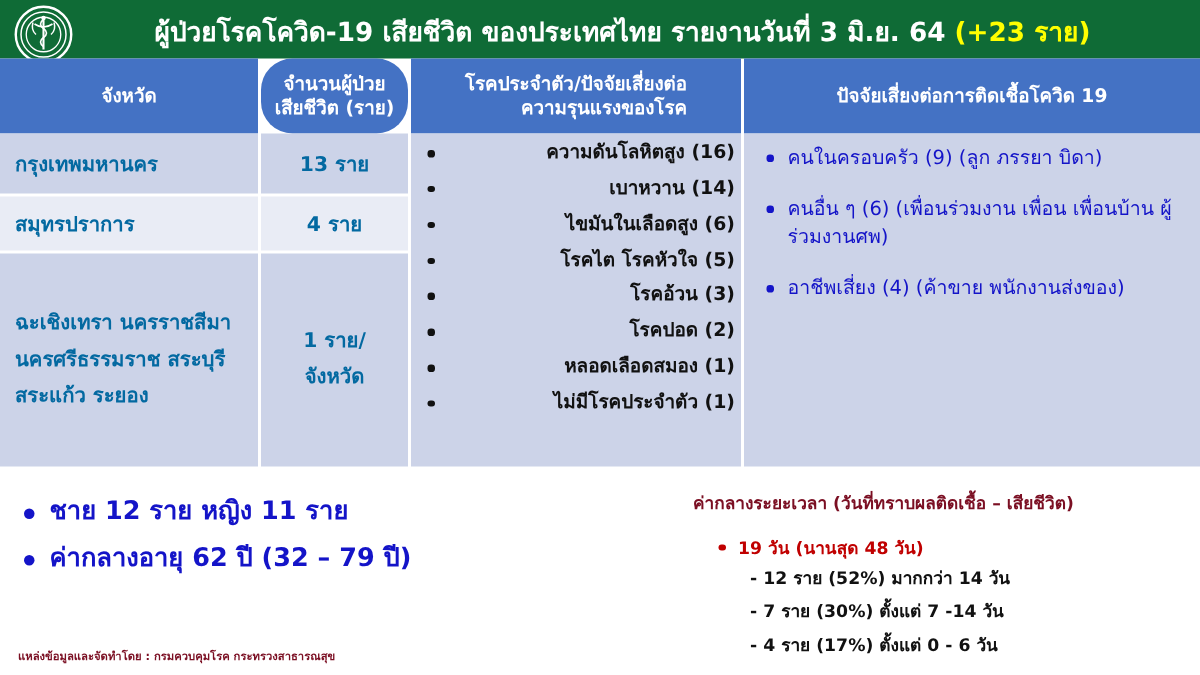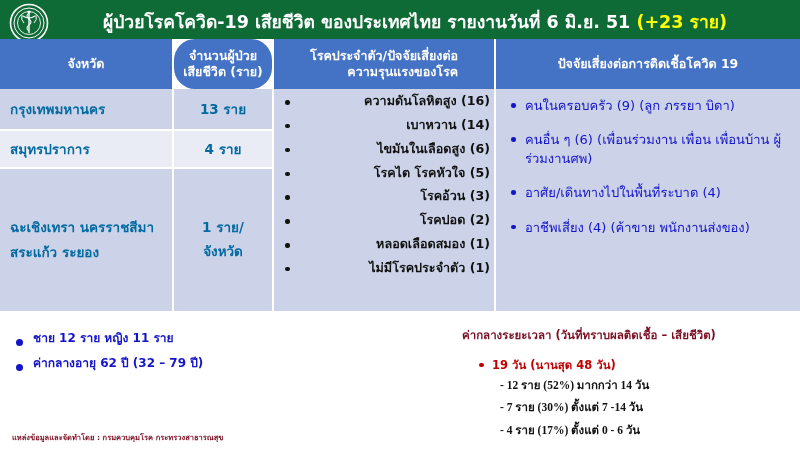--- a/index.html
+++ b/index.html
@@ -188,21 +188,21 @@
     left: 14px;
     top: 332px;
     width: 430px;
   }
   ul.summary {
     list-style: none;
     margin: 0;
     padding: 0;
   }
   ul.summary li {
-    font-size: 12px;
+    font-size: 17px;
     font-weight: bold;
     color: #1414c8;
     line-height: 1.15;
     padding: 0 0 0 19px;
     margin: 0 0 11px 0;
     position: relative;
   }
   ul.summary li::before {
     content: "";
     position: absolute;
@@ -252,21 +252,20 @@
     border-radius: 50%;
     background: #c00000;
   }
   ul.durations > li.sub {
     font-size: 11.5px;
     font-weight: bold;
     color: #111111;
     line-height: 1.2;
     padding: 0 0 0 22px;
     margin: 0 0 9px 0;
-    font-family: Liberation Serif, serif;
   }
 
   
   .footer {
     position: absolute;
     left: 12px;
     top: 431px;
     font-size: 7.5px;
     font-weight: bold;
     color: #7b0f23;
@@ -284,21 +283,21 @@
       <circle cx="20" cy="20" r="11.5" fill="none" stroke="#ffffff" stroke-width="0.9"></circle>
       <line x1="20" y1="9" x2="20" y2="30" stroke="#ffffff" stroke-width="1.4"></line>
       <path d="M20 10 q-4 3 0 6 q4 3 0 6 q-4 3 0 6" fill="none" stroke="#ffffff" stroke-width="1.1"></path>
       <path d="M14 13 q6 4 12 0" fill="none" stroke="#ffffff" stroke-width="1.1"></path>
       <path d="M13 12 q-1.5 5 2 8" fill="none" stroke="#ffffff" stroke-width="1"></path>
       <path d="M27 12 q1.5 5 -2 8" fill="none" stroke="#ffffff" stroke-width="1"></path>
       <circle cx="20" cy="9" r="1.5" fill="#ffffff"></circle>
     </svg>
   </div>
   <div class="header-title">
-    <span>ผู้ป่วยโรคโควิด-19 เสียชีวิต ของประเทศไทย รายงานวันที่ 6 มิ.ย. 51 </span><span class="accent">(+23 ราย)</span>
+    <span>ผู้ป่วยโรคโควิด-19 เสียชีวิต ของประเทศไทย รายงานวันที่ 3 มิ.ย. 64 </span><span class="accent">(+23 ราย)</span>
   </div>
 </div>
 
 <div class="table">
 
   <div class="thead">
     <div class="th col-prov">จังหวัด</div>
     <div class="th col-count">
       <div>
         <div>จำนวนผู้ป่วย</div>
@@ -315,20 +314,21 @@
   </div>
 
   <div class="tbody">
 
     <div class="col-prov">
       <div class="cell prov r1">กรุงเทพมหานคร</div>
       <div class="cell prov r2">สมุทรปราการ</div>
       <div class="cell prov r3">
         <div>
           <div>ฉะเชิงเทรา นครราชสีมา</div>
+          <div>นครศรีธรรมราช สระบุรี</div>
           <div>สระแก้ว ระยอง</div>
         </div>
       </div>
     </div>
 
     <div class="col-count">
       <div class="cell cnt r1">13 ราย</div>
       <div class="cell cnt r2">4 ราย</div>
       <div class="cell cnt r3">
         <div style="width:100%">
@@ -348,21 +348,20 @@
         <li>โรคปอด (2)</li>
         <li>หลอดเลือดสมอง (1)</li>
         <li>ไม่มีโรคประจำตัว (1)</li>
       </ul>
     </div>
 
     <div class="col-risk">
       <ul class="risks">
         <li>คนในครอบครัว (9) (ลูก ภรรยา บิดา)</li>
         <li>คนอื่น ๆ (6) (เพื่อนร่วมงาน เพื่อน เพื่อนบ้าน ผู้ร่วมงานศพ)</li>
-        <li>อาศัย/เดินทางไปในพื้นที่ระบาด (4)</li>
         <li>อาชีพเสี่ยง (4) (ค้าขาย พนักงานส่งของ)</li>
       </ul>
     </div>
 
   </div>
 </div>
 
 <div class="bottom-left">
   <ul class="summary">
     <li>ชาย 12 ราย หญิง 11 ราย</li>

